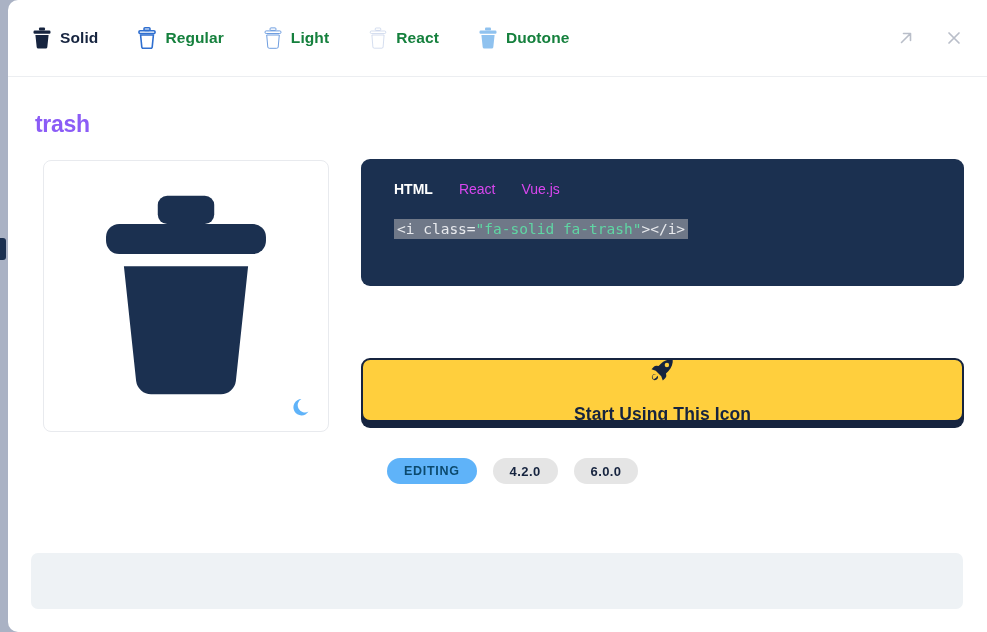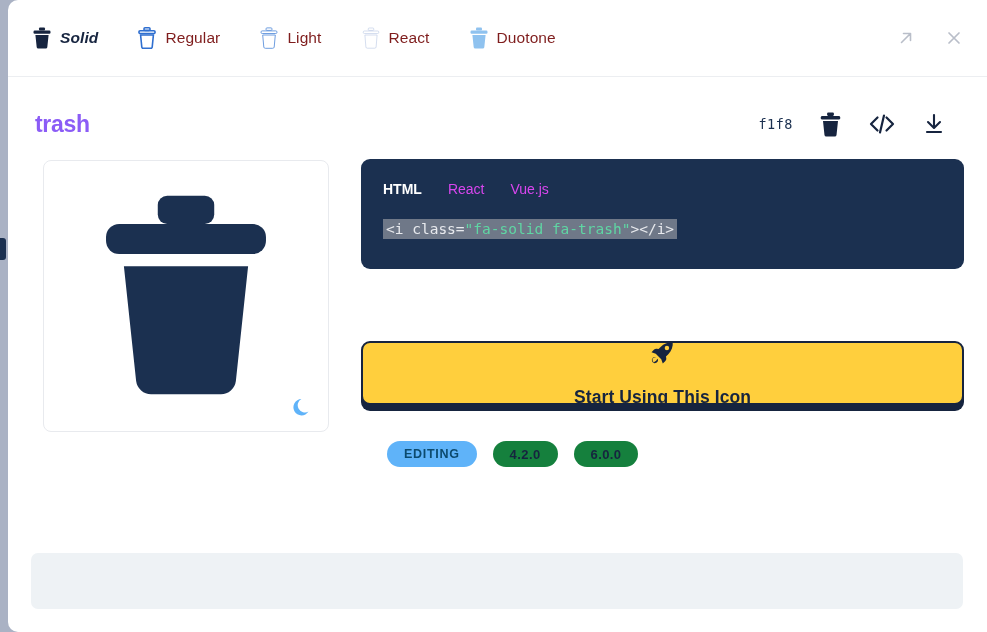--- a/index.html
+++ b/index.html
@@ -54,27 +54,27 @@
   .style-tab {
     display: flex;
     align-items: center;
     gap: 9px;
     margin-right: 40px;
     cursor: pointer;
     user-select: none;
   }
   .style-tab .tab-label {
     font-size: 15.5px;
-    color: #7f1d1d;
+    color: #15803d;
     letter-spacing: .1px;
+    font-weight: bold;
   }
   .style-tab.active .tab-label {
     color: #16243f;
     font-weight: bold;
-    font-style: italic;
   }
   .style-tab svg { display: block; }
 
   
   #window-controls {
     position: absolute;
     right: 20px;
     top: 50%;
     transform: translateY(-50%);
     display: flex;
@@ -159,22 +159,22 @@
   
   #right-column {
     margin-left: 32px;
     width: 603px;
   }
 
   
   #code-panel {
     background: #1b3050;
     border-radius: 9px;
-    height: 110px;
-    padding: 22px 32px 0 22px;
+    height: 127px;
+    padding: 22px 32px 0 33px;
   }
   #code-tabs {
     display: flex;
     align-items: center;
     gap: 26px;
     margin-bottom: 22px;
   }
   .code-tab {
     font-size: 14px;
     color: #d946ef;
@@ -235,21 +235,21 @@
     justify-content: center;
     padding: 0 17px;
     border-radius: 13px;
     font-size: 12.5px;
     font-weight: bold;
     letter-spacing: .7px;
     cursor: pointer;
   }
   .badge.editing { background: #5fb3f9; color: #0c4a6e; }
   .badge.version {
-    background: #15803d;
+    background: #e5e5e5;
     color: #16243f;
     letter-spacing: .4px;
     font-size: 13px;
   }
 
   
   #bottom-bar {
     position: absolute;
     left: 23px;
     bottom: 23px;
@@ -330,47 +330,20 @@
       <div class="wc-btn">
         <svg width="20" height="20" viewBox="0 0 20 20">
           <path d="M5 5 L15 15 M15 5 L5 15" fill="none" stroke="#b9bec9" stroke-width="1.7" stroke-linecap="round"></path>
         </svg>
       </div>
     </div>
   </div>
 
   <div id="title-row">
     <div id="icon-title">trash</div>
-    <div id="title-actions">
-      <span id="unicode-value">f1f8</span>
-
-      <span class="action-icon">
-        <svg width="21" height="25" viewBox="0 0 18 22">
-          <rect x="6" y="0.5" width="6" height="3" rx="1" fill="#16243f"></rect>
-          <rect x="0.5" y="3.5" width="17" height="3.2" rx="1.2" fill="#16243f"></rect>
-          <path d="M2.4 8 H15.6 L14.3 20.2 A1.6 1.6 0 0 1 12.7 21.6 H5.3 A1.6 1.6 0 0 1 3.7 20.2 Z" fill="#16243f"></path>
-        </svg>
-      </span>
-
-      <span class="action-icon">
-        <svg width="28" height="24" viewBox="0 0 28 24">
-          <path d="M9.5 5.5 L3 12 L9.5 18.5" fill="none" stroke="#16243f" stroke-width="2.2" stroke-linecap="round" stroke-linejoin="round"></path>
-          <path d="M18.5 5.5 L25 12 L18.5 18.5" fill="none" stroke="#16243f" stroke-width="2.2" stroke-linecap="round" stroke-linejoin="round"></path>
-          <path d="M16 3.5 L12 20.5" fill="none" stroke="#16243f" stroke-width="2.2" stroke-linecap="round"></path>
-        </svg>
-      </span>
-
-      <span class="action-icon">
-        <svg width="22" height="24" viewBox="0 0 22 24">
-          <path d="M11 3 V15" fill="none" stroke="#16243f" stroke-width="2.1" stroke-linecap="round"></path>
-          <path d="M5 10 L11 16 L17 10" fill="none" stroke="#16243f" stroke-width="2.1" stroke-linecap="round" stroke-linejoin="round"></path>
-          <path d="M4 20 H18" fill="none" stroke="#16243f" stroke-width="2.1" stroke-linecap="round"></path>
-        </svg>
-      </span>
-    </div>
   </div>
 
   <div id="content-area">
 
     <div id="preview-card">
       <span id="preview-icon">
         <svg width="170" height="207" viewBox="0 0 18 22">
           <rect x="6" y="0.5" width="6" height="3" rx="1" fill="#1b3050"></rect>
           <rect x="0.5" y="3.5" width="17" height="3.2" rx="1.4" fill="#1b3050"></rect>
           <path d="M2.4 8 H15.6 L14.3 20.2 A1.6 1.6 0 0 1 12.7 21.6 H5.3 A1.6 1.6 0 0 1 3.7 20.2 Z" fill="#1b3050"></path>

